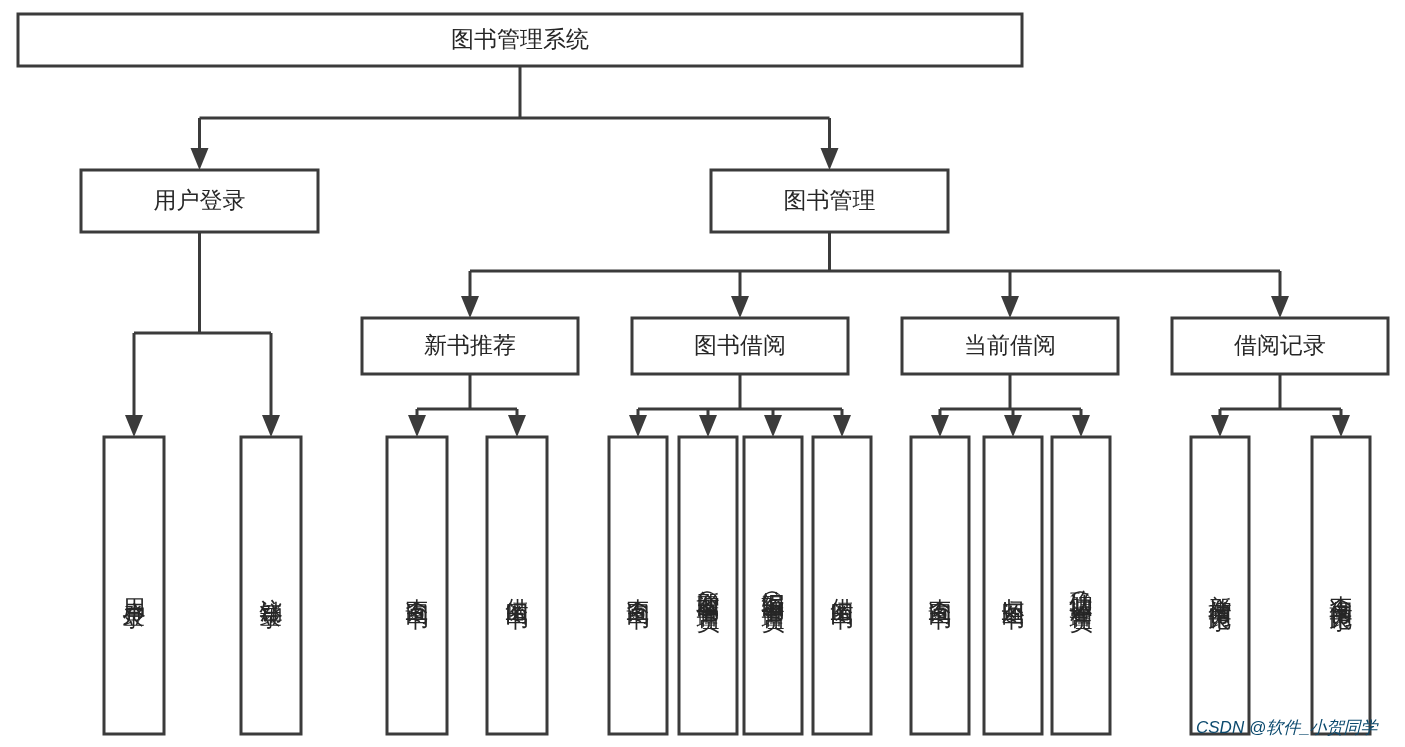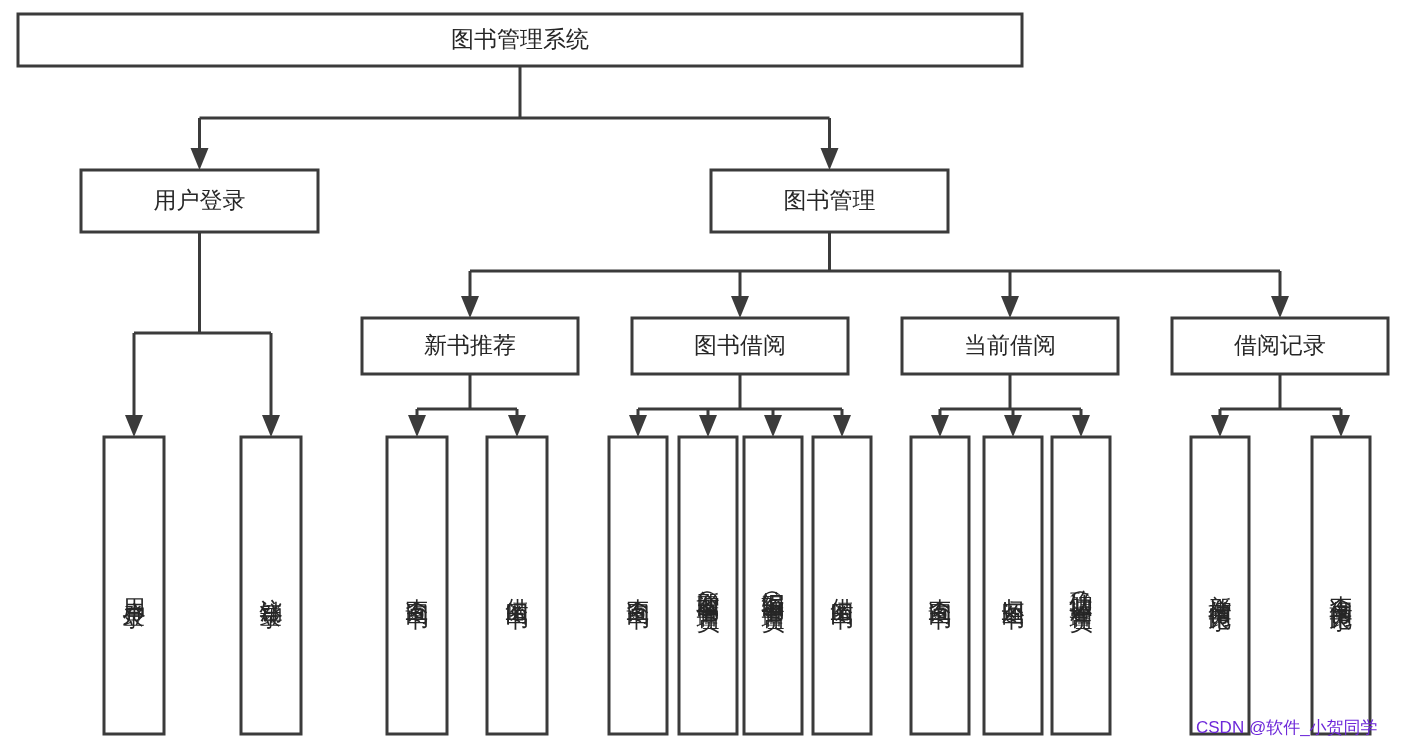--- a/index.html
+++ b/index.html
@@ -62,23 +62,24 @@
     font-size: 23px;
     line-height: 1.18;
     letter-spacing: 3px;
     color: #262626;
     white-space: nowrap;
   }
   .watermark {
     position: absolute;
     font-family: "Liberation Sans", "DejaVu Sans", sans-serif;
     font-size: 17px;
-    color: #6d28d9;
+    color: #0c4a6e;
     white-space: nowrap;
     pointer-events: none;
+    font-style: italic;
   }
 </style>
 </head>
 <body>
 
 <div id="diagram-root">
 
   <svg class="diagram-canvas" id="diagram-svg" viewBox="0 0 1405 747" xmlns="http://www.w3.org/2000/svg">
     <g id="connectors-layer">
         <path d="M520 66 L520 118" class="connector"></path>

